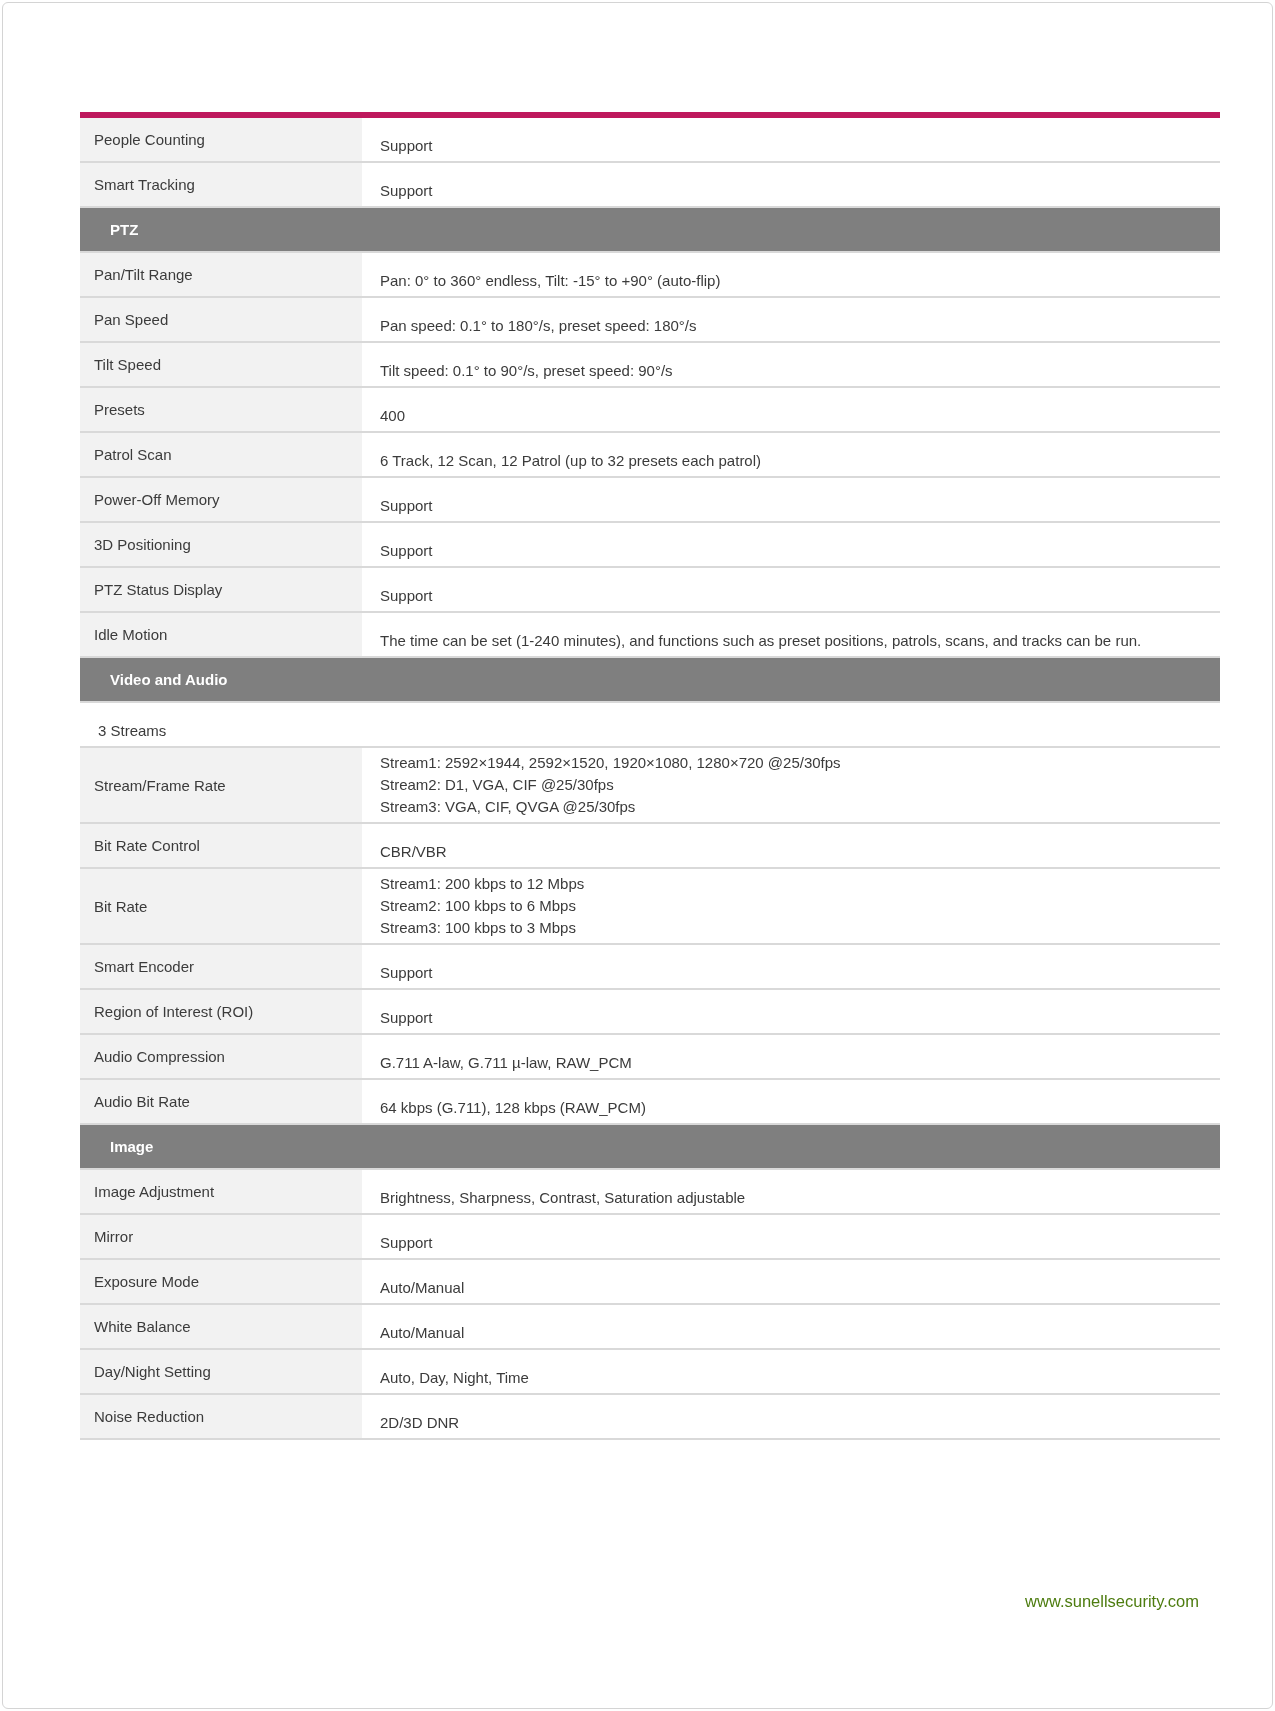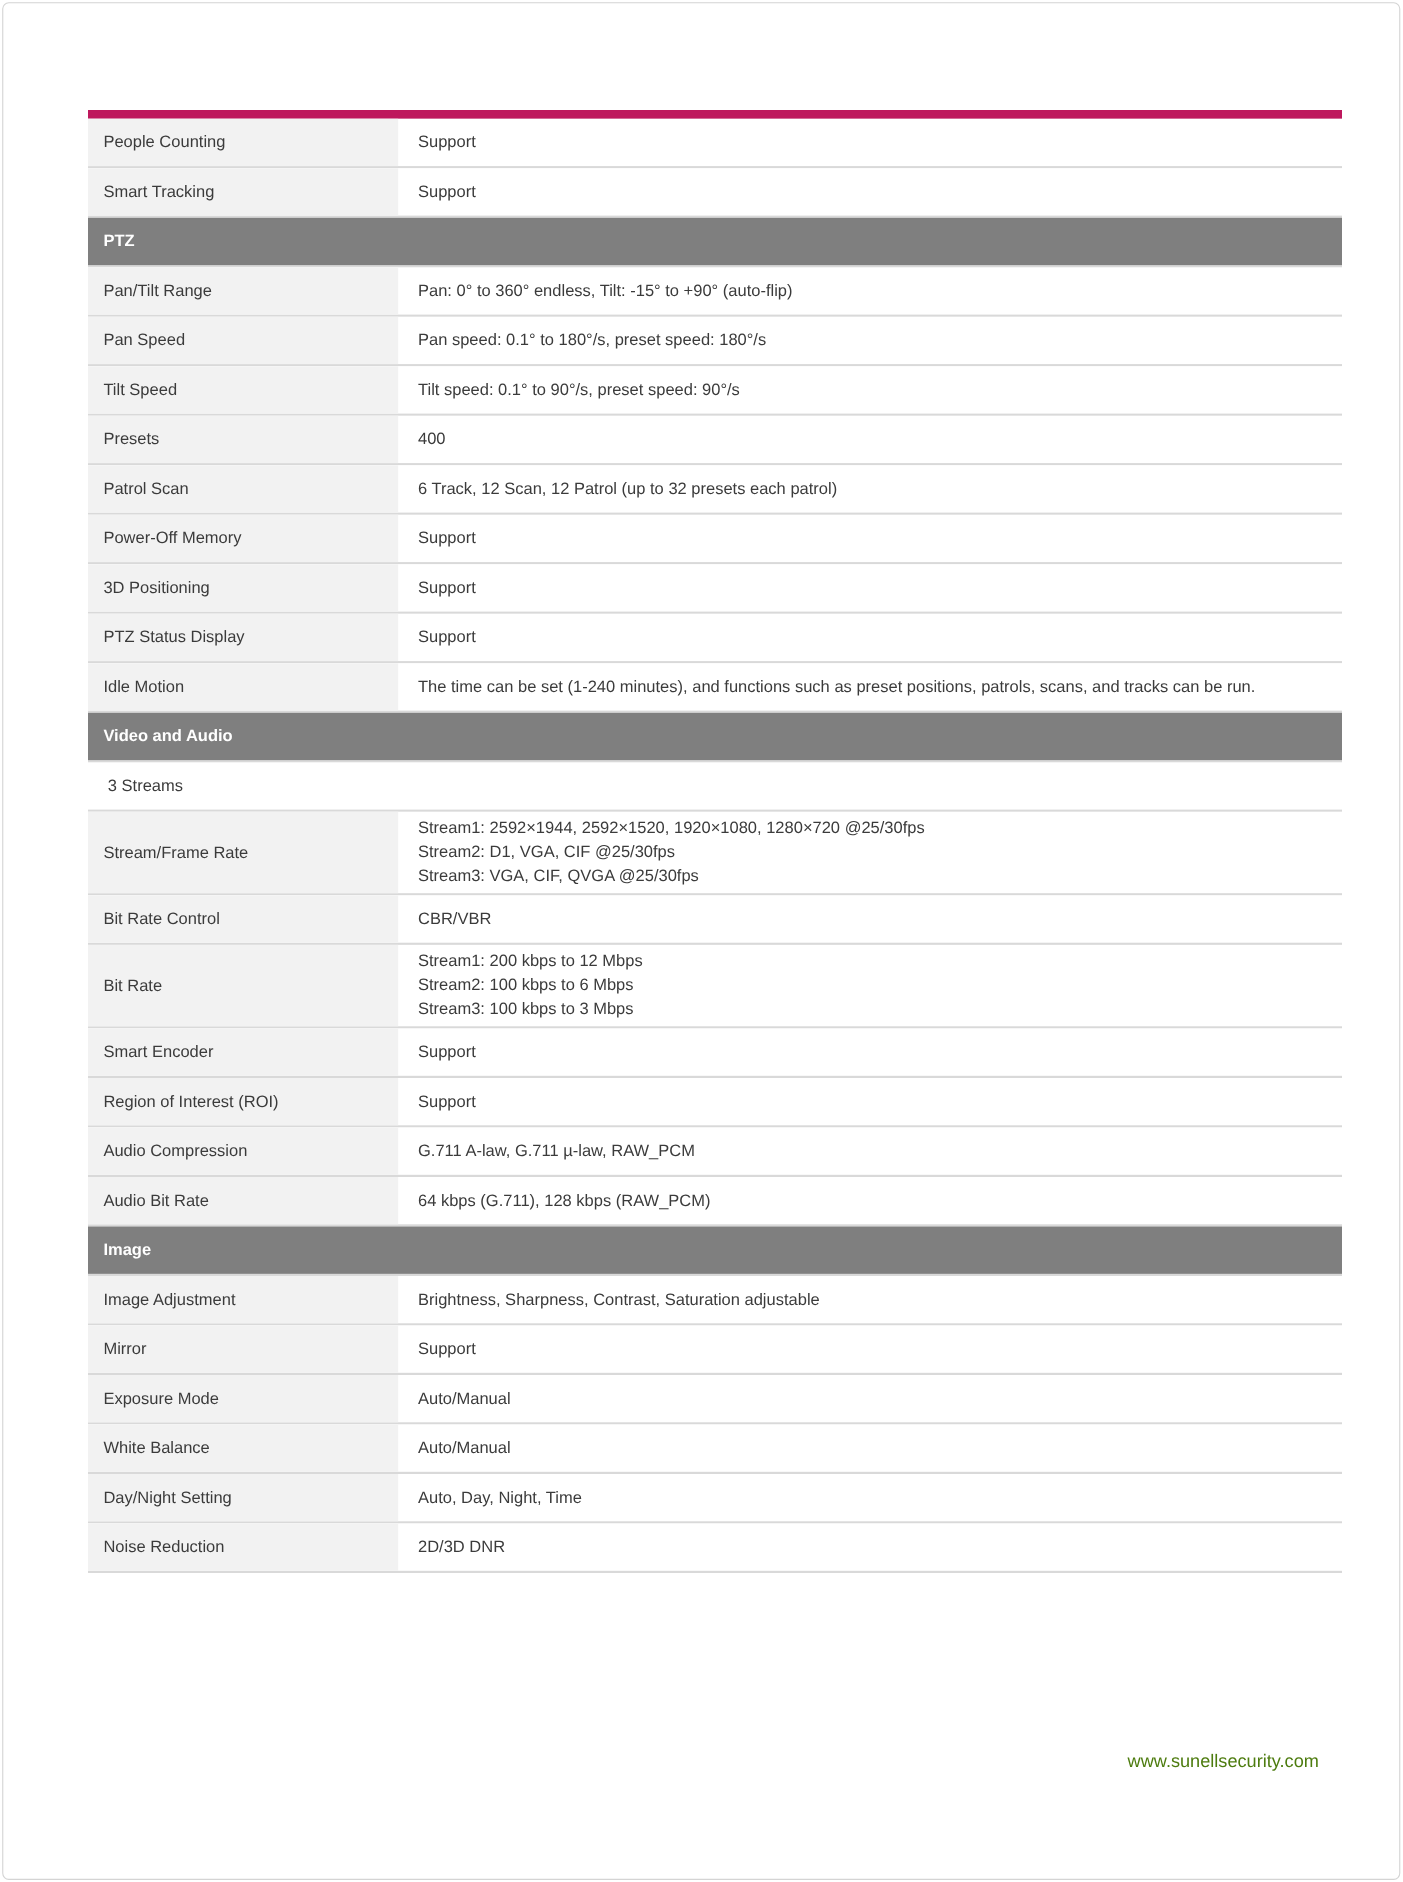--- a/index.html
+++ b/index.html
@@ -12,23 +12,23 @@
     overflow: hidden;
   }
   .page-border {
     position: absolute; inset: 2px;
     border: 1px solid #d4d4d4;
     border-radius: 6px;
     pointer-events: none;
   }
   .spec-table {
     position: absolute;
-    left: 80px; top: 100px;
+    left: 80px; top: 112px;
     width: 1140px;
-    border-top: 8px solid #be185d;
+    border-top: 6px solid #be185d;
     font-size: 15px;
     color: #3b3b3b;
   }
   .spec-row {
     display: flex;
     min-height: 45px;
     border-bottom: 2px solid #d9d9d9;
     background: #ffffff;
   }
   .label-cell {
@@ -37,30 +37,30 @@
     background: #f2f2f2;
     padding: 4px 10px 4px 14px;
     display: flex;
     align-items: center;
   }
   .value-cell {
     flex: 1;
     padding: 4px 24px 4px 18px;
     display: flex;
     flex-direction: column;
-    justify-content: center;
+    justify-content: flex-end;
   }
   .value-line { line-height: 22px; }
   .section-row {
     min-height: 45px;
     background: #7f7f7f;
     border-bottom: 2px solid #d9d9d9;
     display: flex;
     align-items: center;
-    padding-left: 14px;
+    padding-left: 30px;
   }
   .section-label {
     color: #ffffff;
     font-weight: bold;
     font-size: 15px;
   }
   .page-footer {
     position: absolute;
     top: 1592px;
     right: 76px;

